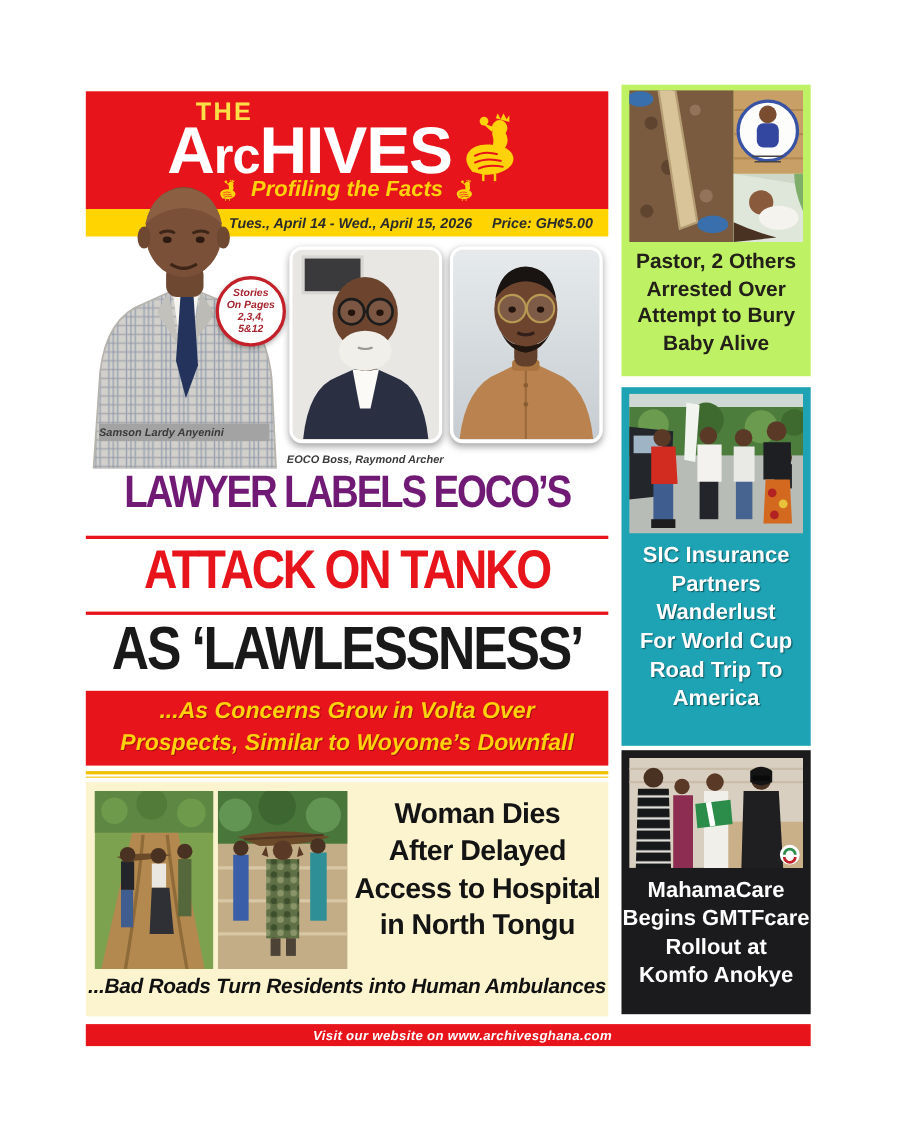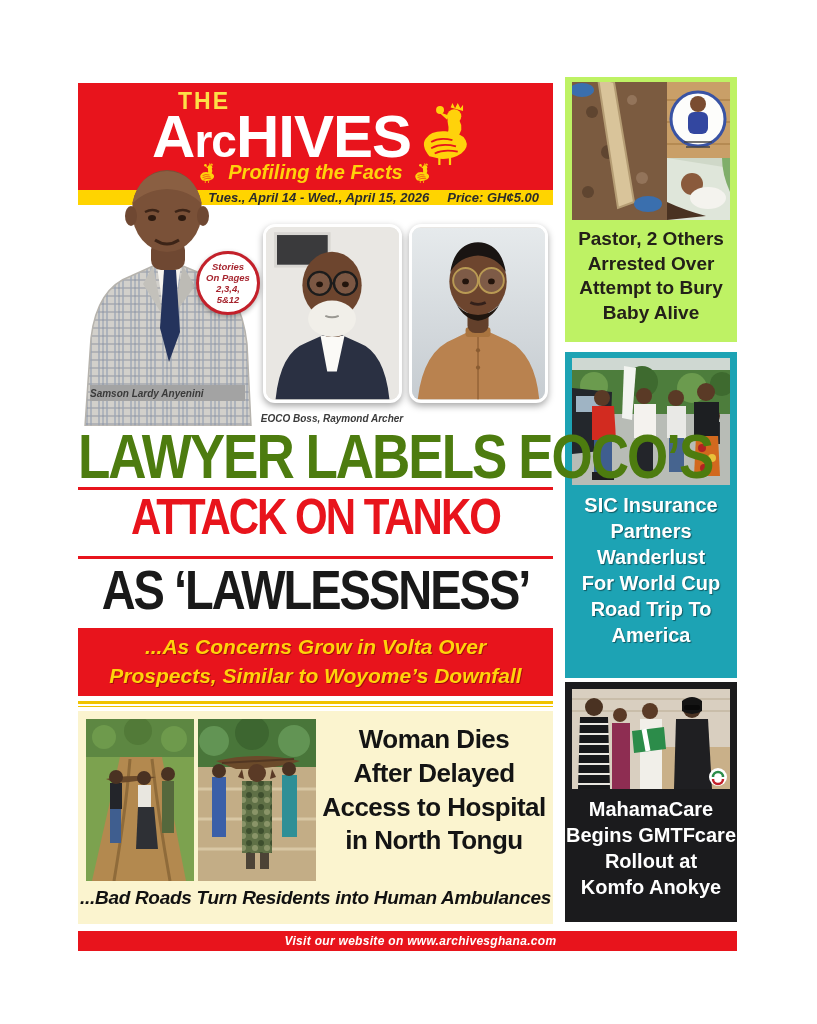--- a/index.html
+++ b/index.html
@@ -11,42 +11,42 @@
   .kicker { position:absolute; left:100px; top:5px; color:#fde047; font-size:23px; font-weight:900; letter-spacing:2px; }
   .brandrow { position:absolute; left:0; top:24px; width:100%; display:flex; align-items:baseline; justify-content:center; color:#ffffff; font-weight:900; letter-spacing:-1px; line-height:1; }
   .brand-a, .brand-hives { font-size:60px; }
   .brand-rc { font-size:46px; }
   .bird-big { width:62px; height:62px; margin-left:6px; align-self:center; position:relative; top:-4px; }
   .tagrow { position:absolute; left:0; top:78px; width:100%; display:flex; align-items:center; justify-content:center; gap:10px; }
   .tagline { color:#ffd20b; font-size:20px; font-weight:800; font-style:italic; }
   .bird-sm { width:20px; height:20px; }
 
   
-  .datebar { position:absolute; left:78px; top:190px; width:475px; height:15px; background:#ffd400; display:flex; align-items:center; justify-content:flex-end; gap:18px; padding-right:14px; z-index:1; }
+  .datebar { position:absolute; left:78px; top:190px; width:475px; height:25px; background:#ffd400; display:flex; align-items:center; justify-content:flex-end; gap:18px; padding-right:14px; z-index:1; }
   .datebar span { font-size:13px; font-weight:700; font-style:italic; color:#2b2b2b; }
 
   
   .samson { position:absolute; left:79px; top:156px; width:176px; height:270px; z-index:4; }
   .caption-strip { position:absolute; left:90px; top:385px; width:155px; height:16px; background:#a3a3a3; z-index:5; display:flex; align-items:center; justify-content:flex-start; }
   .caption { font-size:10px; font-style:italic; font-weight:700; color:#3a3a3a; text-align:center; }
   .pcard { position:absolute; top:224px; width:139px; height:179px; border-radius:12px; border:3px solid #ffffff; box-shadow:0 3px 7px rgba(0,0,0,.35); overflow:hidden; z-index:3; background:#e9e7e3; }
   .pcard svg { display:block; width:100%; height:100%; }
   .pcard2 { left:263px; }
   .pcard3 { left:409px; }
   .cap2 { position:absolute; left:237px; top:408px; width:190px; text-align:center; z-index:5; }
   .cap3 { position:absolute; left:383px; top:408px; width:190px; text-align:center; z-index:5; }
 
   .badge { position:absolute; left:196px; top:251px; width:64px; height:64px; border-radius:50%; background:#ffffff; border:3px solid #c3202a; box-shadow:0 2px 5px rgba(0,0,0,.3); z-index:6; display:flex; align-items:center; justify-content:center; text-align:center; }
   .badge div { font-size:9.5px; font-weight:800; font-style:italic; color:#a6242e; line-height:1.18; }
 
   
   .lead { position:absolute; left:78px; top:430px; width:475px; z-index:2; }
   .hl { text-align:center; font-weight:900; letter-spacing:-2px; line-height:1; white-space:nowrap; }
   .hl span { display:inline-block; transform:scaleY(1.18); transform-origin:50% 55%; }
-  .hl1 { font-size:53px; color:#4d7c0f; height:54px;text-align:right; }
+  .hl1 { font-size:35px; color:#701a75; height:54px; }
   .hl2 { font-size:42px; color:#e8141c; height:60px; padding-top:4px; }
   .hl3 { font-size:47px; color:#191919; height:58px; padding-top:4px; }
   .rule { height:3px; background:#e8141c; margin:3px 0; }
 
   .subhead { position:absolute; left:78px; top:628px; width:475px; height:68px; background:#e8141c; display:flex; align-items:center; justify-content:center; text-align:center; }
   .subhead div { color:#ffd20b; font-size:21px; font-weight:800; font-style:italic; line-height:1.38; text-shadow:1px 1px 0 rgba(90,0,0,.45); }
 
   .gold-rule-a { position:absolute; left:78px; top:701px; width:475px; height:3px; background:#f0c300; }
   .gold-rule-b { position:absolute; left:78px; top:706px; width:475px; height:1px; background:#f0c300; }
 

